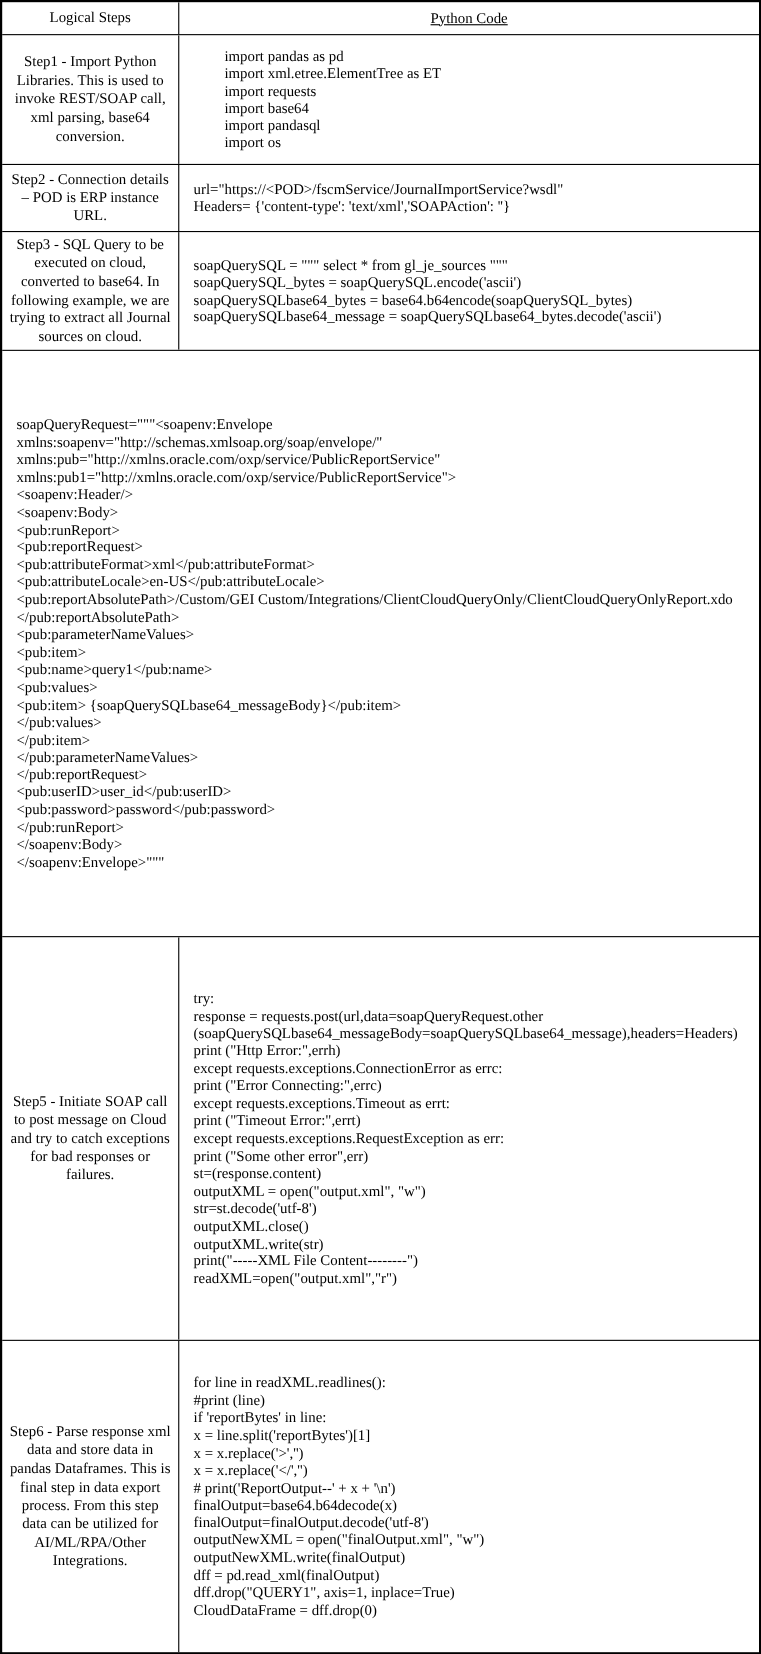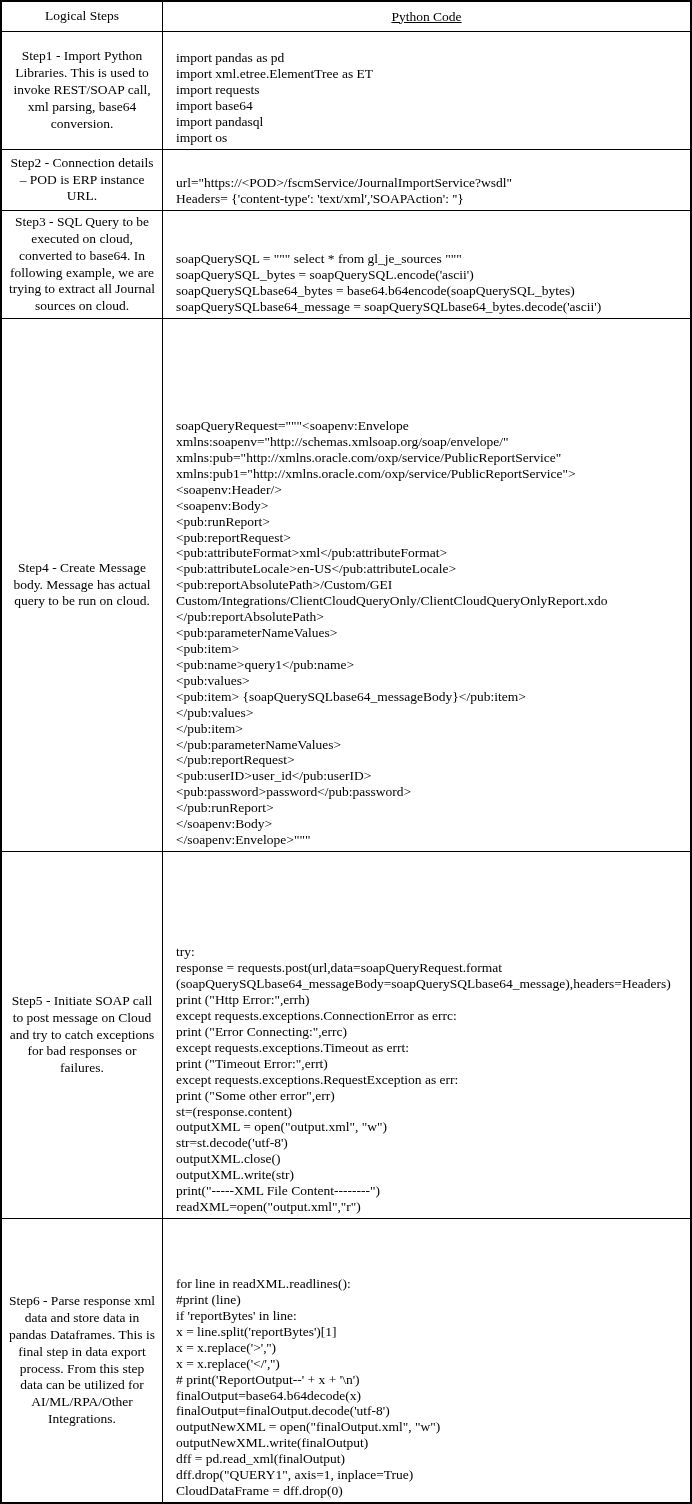--- a/index.html
+++ b/index.html
@@ -39,21 +39,21 @@
     justify-content: center;
     text-align: center;
     padding: 2px 5px;
     font-size: 13.5px;
     line-height: 1.25;
   }
   .cell-right {
     flex: 1;
     display: flex;
     flex-direction: column;
-    justify-content: flex-end;
+    justify-content: center;
     padding: 3px 8px 3px 13px;
     font-size: 13.5px;
     overflow: hidden;
   }
   .header-row .cell-left,
   .header-row .cell-right {
     align-items: center;
     justify-content: center;
     text-align: center;
     padding: 0;
@@ -73,21 +73,21 @@
 <body>
 
 <div class="page">
   <div class="doc-table">
 
     <div class="t-row header-row" style="height:30px;">
       <div class="cell-left">Logical Steps</div>
       <div class="cell-right">Python Code</div>
     </div>
 
-    <div class="t-row" style="height:118px;">
+    <div class="t-row" style="height:118px;gap:28px;">
       <div class="cell-left">Step1 - Import Python Libraries.  This is used to invoke REST/SOAP call, xml parsing, base64 conversion.</div>
       <div class="cell-right">
           <div class="code-line">import pandas as pd</div>
           <div class="code-line">import xml.etree.ElementTree as ET</div>
           <div class="code-line">import requests</div>
           <div class="code-line">import base64</div>
           <div class="code-line">import pandasql</div>
           <div class="code-line">import os</div>
         </div>
     </div>
@@ -104,21 +104,20 @@
       <div class="cell-left">Step3 - SQL Query to be executed on cloud, converted to base64.  In following example, we are trying to extract all Journal sources on cloud.</div>
       <div class="cell-right">
           <div class="code-line">soapQuerySQL = """ select * from gl_je_sources """</div>
           <div class="code-line">soapQuerySQL_bytes = soapQuerySQL.encode('ascii')</div>
           <div class="code-line">soapQuerySQLbase64_bytes = base64.b64encode(soapQuerySQL_bytes)</div>
           <div class="code-line">soapQuerySQLbase64_message = soapQuerySQLbase64_bytes.decode('ascii')</div>
         </div>
     </div>
 
     <div class="t-row" style="height:533px;">
-      <div class="cell-left">Step4 - Create Message body.  Message has actual query to be run on cloud.</div>
       <div class="cell-right">
           <div class="code-line">soapQueryRequest="""&lt;soapenv:Envelope</div>
           <div class="code-line">xmlns:soapenv="http://schemas.xmlsoap.org/soap/envelope/"</div>
           <div class="code-line">xmlns:pub="http://xmlns.oracle.com/oxp/service/PublicReportService"</div>
           <div class="code-line">xmlns:pub1="http://xmlns.oracle.com/oxp/service/PublicReportService"&gt;</div>
           <div class="code-line">&lt;soapenv:Header/&gt;</div>
           <div class="code-line">&lt;soapenv:Body&gt;</div>
           <div class="code-line">&lt;pub:runReport&gt;</div>
           <div class="code-line">&lt;pub:reportRequest&gt;</div>
           <div class="code-line">&lt;pub:attributeFormat&gt;xml&lt;/pub:attributeFormat&gt;</div>
@@ -139,21 +138,21 @@
           <div class="code-line">&lt;/pub:runReport&gt;</div>
           <div class="code-line">&lt;/soapenv:Body&gt;</div>
           <div class="code-line">&lt;/soapenv:Envelope&gt;"""</div>
         </div>
     </div>
 
     <div class="t-row" style="height:367px;">
       <div class="cell-left">Step5 - Initiate SOAP call to post message on Cloud and try to catch exceptions for bad responses or failures.</div>
       <div class="cell-right">
           <div class="code-line">try:</div>
-          <div class="code-line">response = requests.post(url,data=soapQueryRequest.format (soapQuerySQLbase64_messageBody=soapQuerySQLbase64_message),headers=Headers)</div>
+          <div class="code-line">response = requests.post(url,data=soapQueryRequest.other (soapQuerySQLbase64_messageBody=soapQuerySQLbase64_message),headers=Headers)</div>
           <div class="code-line">print ("Http Error:",errh)</div>
           <div class="code-line">except requests.exceptions.ConnectionError as errc:</div>
           <div class="code-line">print ("Error Connecting:",errc)</div>
           <div class="code-line">except requests.exceptions.Timeout as errt:</div>
           <div class="code-line">print ("Timeout Error:",errt)</div>
           <div class="code-line">except requests.exceptions.RequestException as err:</div>
           <div class="code-line">print ("Some other error",err)</div>
           <div class="code-line">st=(response.content)</div>
           <div class="code-line">outputXML = open("output.xml", "w")</div>
           <div class="code-line">str=st.decode('utf-8')</div>

